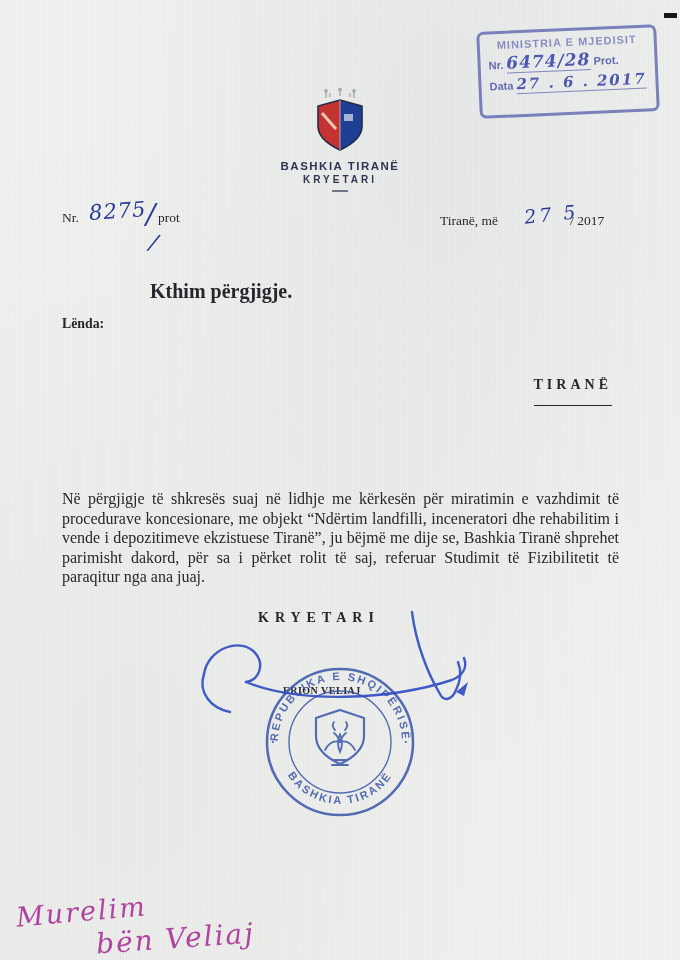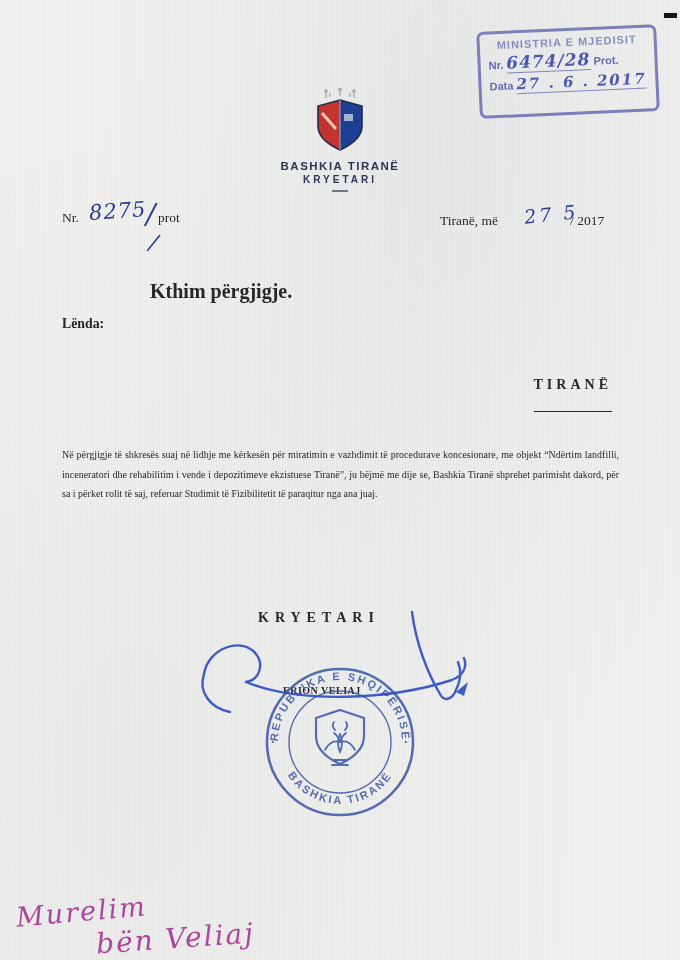--- a/index.html
+++ b/index.html
@@ -33,23 +33,23 @@
   .office{top:174px;font-family:"Liberation Sans",sans-serif;font-weight:bold;font-size:10px;letter-spacing:3px;color:#2d3552;}
   .orn{left:332px;top:190px;width:16px;height:2px;background:#2d3552;opacity:.65;}
   
   .serif13{font-size:13.5px;}
   .hand-blue{font-family:"DejaVu Serif",serif;font-style:italic;color:#273a94;}
   
   .subj-label{left:62px;top:280px;font-size:13.8px;margin-top:36px;}
   .subj-value{left:150px;top:280px;font-size:20px;}
   .rec1{top:311px;font-size:14.5px;letter-spacing:.4px;}
   .rec2{top:345px;font-size:14.5px;letter-spacing:.3px;}
-  .city{right:68px;top:377px;font-size:14px;letter-spacing:4px;border-bottom:1.6px solid #26262c;padding-bottom:18px;}
+  .city{right:68px;top:377px;font-size:14px;letter-spacing:4px;border-bottom:1.6px solid #26262c;padding-bottom:12px;}
   .salut{left:62px;top:429px;font-size:13.8px;}
-  .para{left:62px;top:445px;width:557px;font-size:10px;line-height:19.6px;text-align:justify;}
+  .para{left:62px;top:489px;width:557px;font-size:16px;line-height:19.6px;text-align:justify;}
   .thanks{left:62px;top:565px;font-size:13.8px;}
   .ktitle{left:258px;top:610px;font-size:14px;letter-spacing:6px;}
   .kname{left:283px;top:685px;font-size:10px;letter-spacing:.5px;z-index:2;}
   
   .rstamp{left:262px;top:664px;z-index:3;opacity:.85;}
   .sig{left:190px;top:596px;z-index:4;opacity:.9;}
   .stamp-arc{font-family:"Liberation Sans",sans-serif;font-size:11px;font-weight:bold;letter-spacing:2.2px;fill:#3a55a8;}
   .stamp-dot{font-family:"Liberation Sans",sans-serif;font-size:13px;font-weight:bold;fill:#3a55a8;}
   
   .note1{left:16px;top:896px;font-family:"DejaVu Serif",serif;font-style:italic;font-size:27px;color:#b0439f;transform:rotate(-5deg);letter-spacing:2px;z-index:5;}

